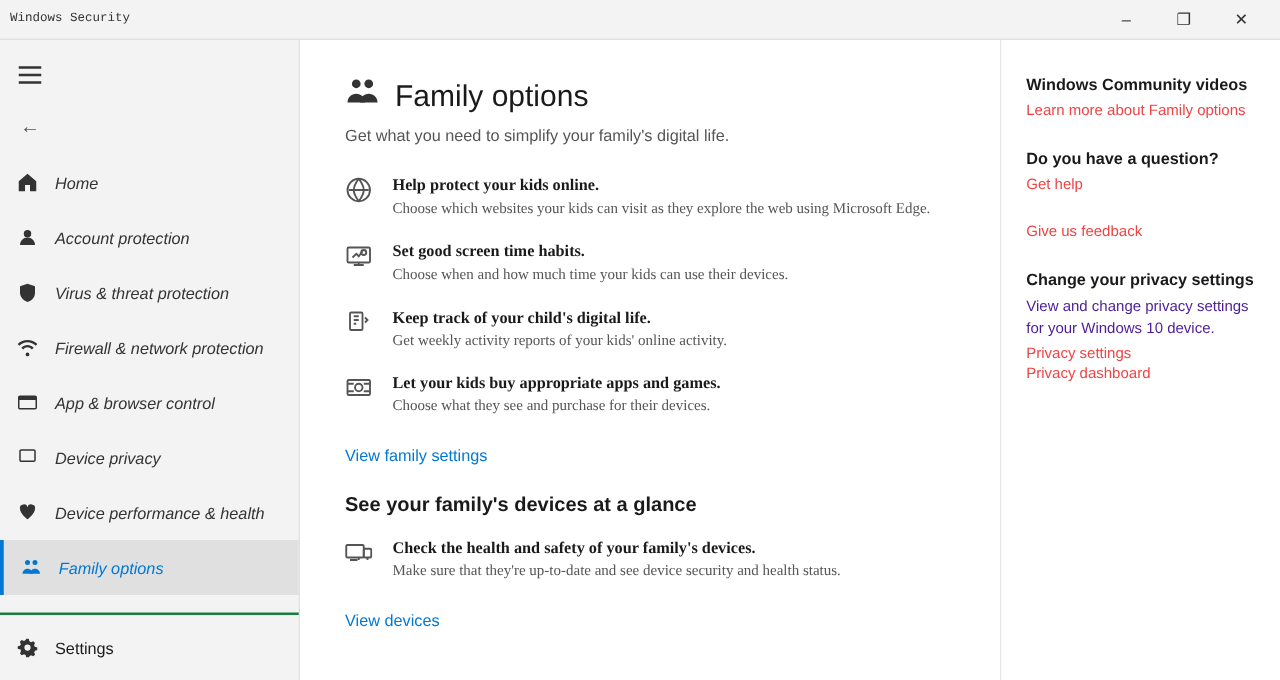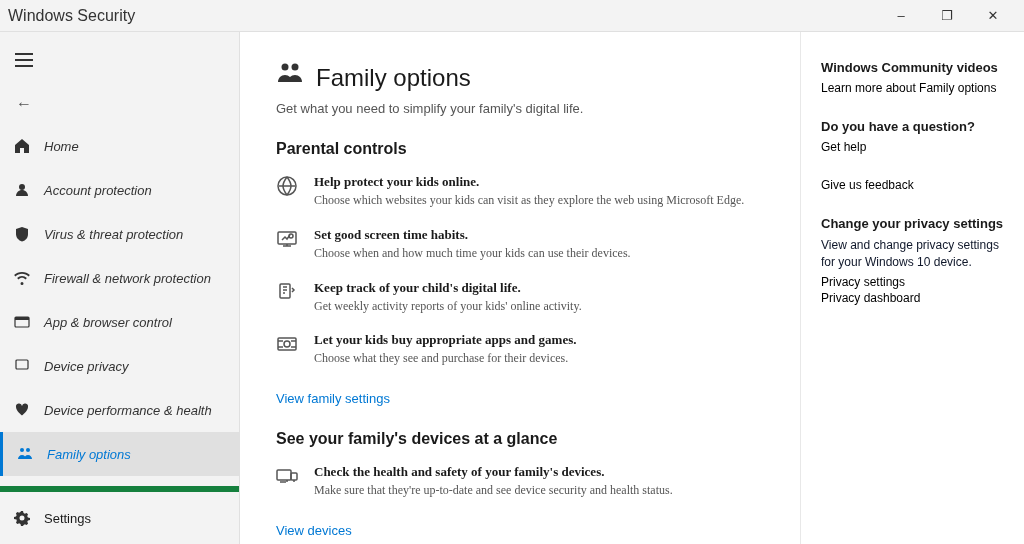--- a/index.html
+++ b/index.html
@@ -15,22 +15,23 @@
     .title-bar {
       background: #f3f3f3;
       height: 32px;
       display: flex;
       align-items: center;
       justify-content: space-between;
       padding: 0 8px;
       border-bottom: 1px solid #e0e0e0;
     }
     .title-bar-title {
-      font-size: 16px;
+      font-size: 10px;
       color: #333;
+      font-family: Liberation Mono, monospace;
     }
     .title-bar-controls {
       display: flex;
       gap: 0;
     }
     .title-bar-btn {
       width: 46px;
       height: 32px;
       border: none;
       background: transparent;
@@ -106,21 +107,21 @@
       margin-right: 12px;
       display: flex;
       align-items: center;
       justify-content: center;
       font-size: 15px;
       flex-shrink: 0;
     }
     .nav-label { font-size: 13px; }
 
     .sidebar-bottom {
-      border-top: 6px solid #15803d;
+      border-top: 2px solid #15803d;
       padding: 4px 0;
     }
     .sidebar-settings {
       display: flex;
       align-items: center;
       padding: 10px 12px;
       cursor: pointer;
       height: 44px;
     }
 
@@ -216,26 +217,26 @@
     }
     .right-section { margin-bottom: 24px; }
     .right-title {
       font-size: 13px;
       font-weight: 600;
       color: #1a1a1a;
       margin-bottom: 6px;
     }
     .right-text {
       font-size: 12px;
-      color: #0f172a;
+      color: #4c1d95;
       line-height: 1.4;
       margin-bottom: 4px;
     }
     .right-link {
-      color: #000000;
+      color: #ef4444;
       font-size: 12px;
       cursor: pointer;
       text-decoration: none;
       display: block;
       margin-top: 2px;
     }
   </style>
 </head>
 <body>
 
@@ -362,21 +363,20 @@
           <circle cx="19" cy="7" r="3.5"></circle>
           <path d="M2 22c0-3.9 3.1-7 7-7s7 3.1 7 7H2z"></path>
           <path d="M12 22c0-3.9 3.1-7 7-7s7 3.1 7 7H12z"></path>
         </svg>
       </div>
       <h1 class="page-title">Family options</h1>
     </div>
     <p class="page-subtitle">Get what you need to simplify your family's digital life.</p>
 
     <div>
-      <h2 class="section-title">Parental controls</h2>
       <div class="feature-list">
 
         <div class="feature-item">
           <div class="feature-icon">
             <svg viewBox="0 0 22 22" width="22" height="22" fill="none" stroke="#555" stroke-width="1.5">
               <circle cx="11" cy="11" r="9"></circle>
               <line x1="3" y1="11" x2="19" y2="11"></line>
               <path d="M11 2C8 6 7 9 7 11s1 5 4 9M11 2c3 4 4 7 4 9s-1 5-4 9"></path>
             </svg>
           </div>

